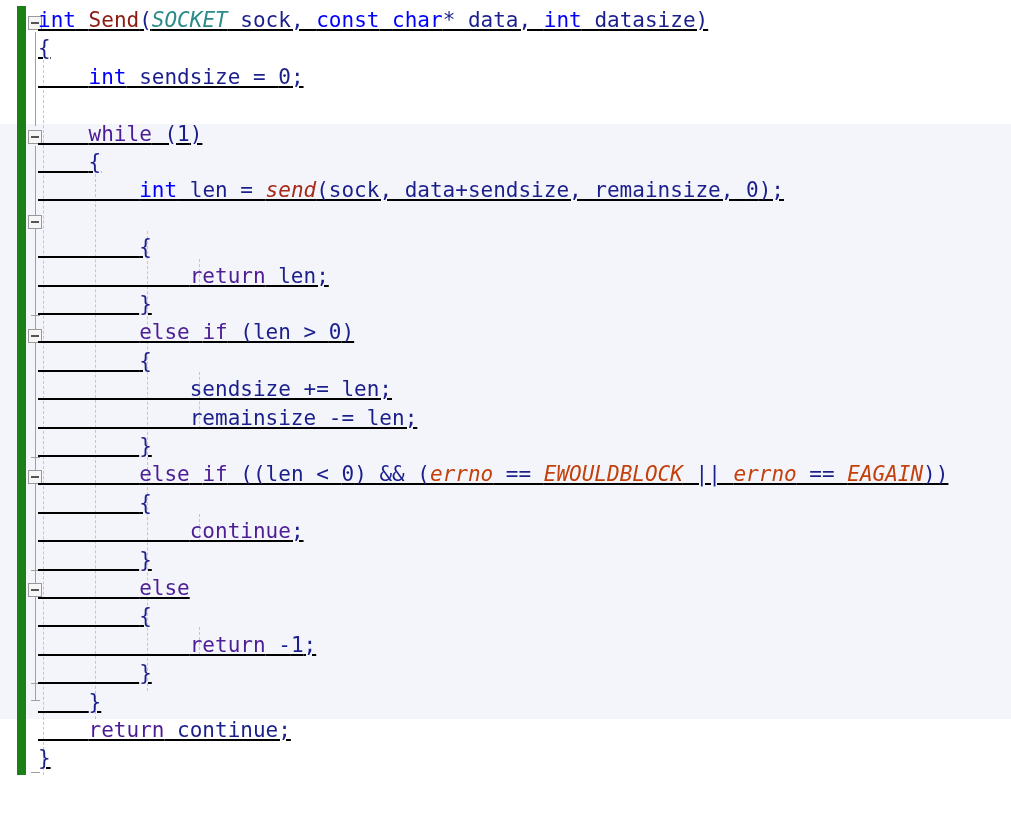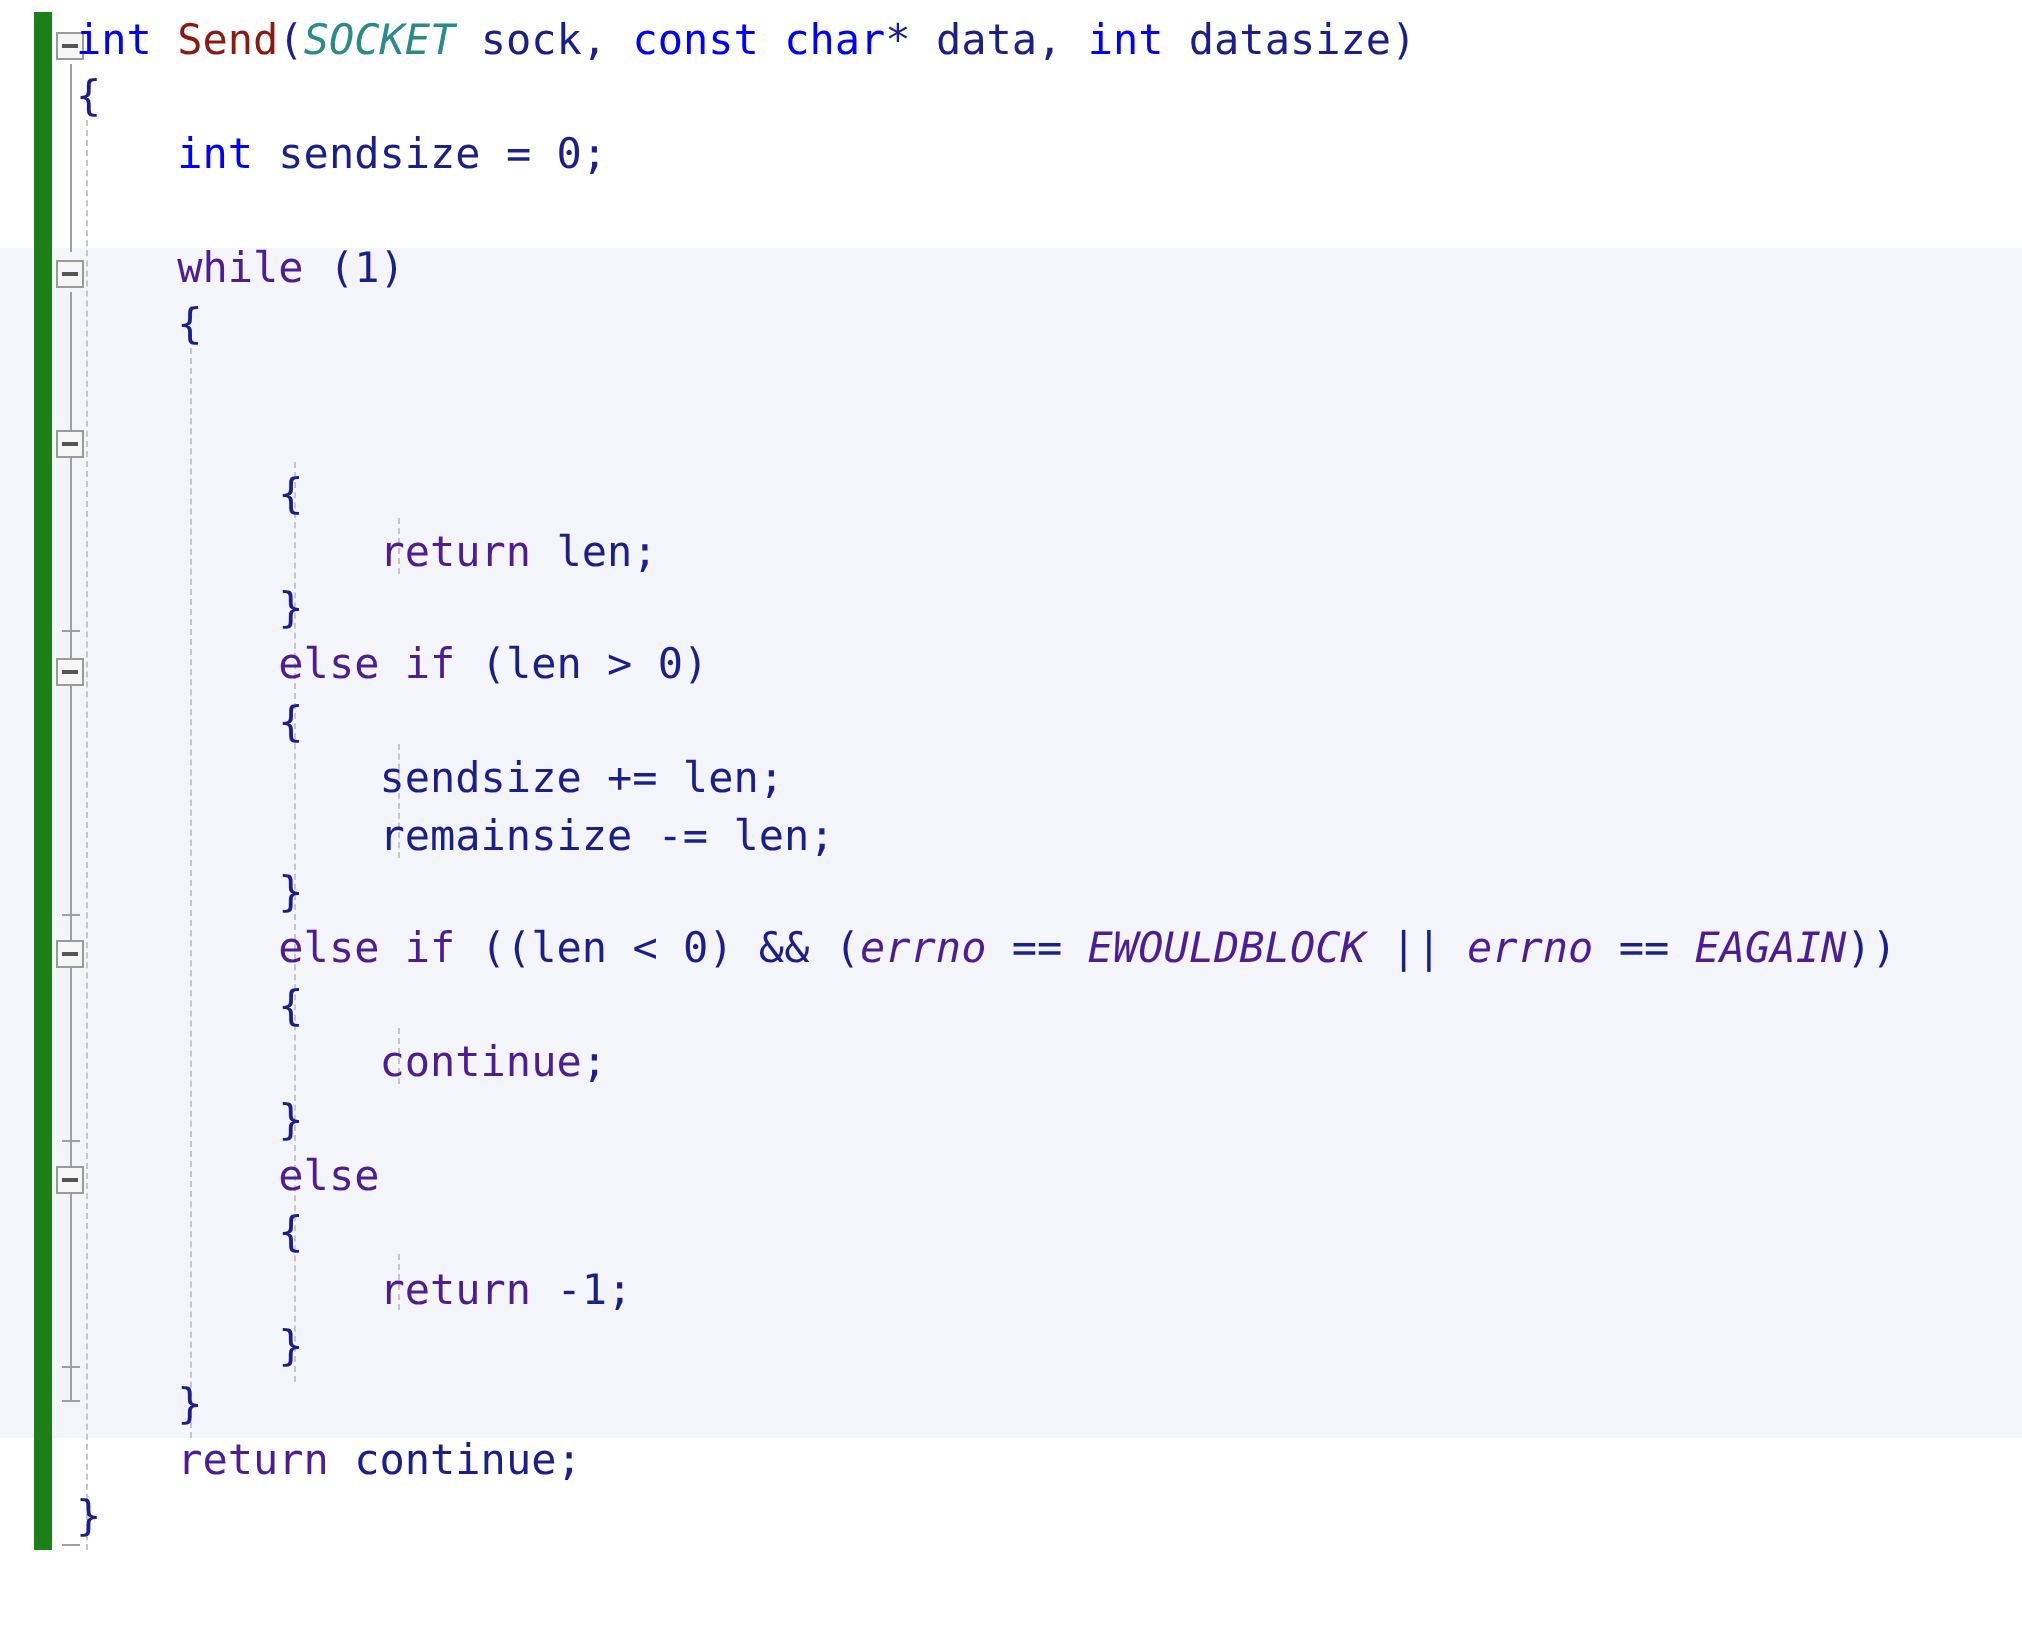--- a/index.html
+++ b/index.html
@@ -55,20 +55,21 @@
     font-size: 21px;
     line-height: 28.4px;
     font-family: "DejaVu Sans Mono", "Liberation Mono", monospace;
   }
 
   .code-text {
     position: absolute;
     left: 38px;
     top: 0;
     white-space: pre;
+    text-decoration: underline;
   }
 
   
   .fold-box {
     position: absolute;
     width: 14px;
     height: 14px;
     border: 1px solid #9a9a9a;
     background: #f6f6f6;
     box-sizing: border-box;
@@ -100,21 +101,21 @@
     width: 0;
     border-left: 1px dashed #c6c6c6;
   }
 
   
   .tok-keyword   { color: #0000ff; }
   .tok-control   { color: #4c1d95; }
   .tok-func-def  { color: #8b1a10; }
   .tok-func-call { color: #a52a1a; font-style: italic; }
   .tok-type      { color: #2b8a8a; font-style: italic; }
-  .tok-macro     { color: #4c1d95; font-style: italic; }
+  .tok-macro     { color: #c2410c; font-style: italic; }
   .tok-number    { color: #1b1f8c; }
   .tok-punct     { color: #1b1f8c; }
   .tok-brace     { color: #1b1f8c; }
   .tok-plain     { color: #1b1f8c; }
 </style>
 </head>
 <body>
 
 <div id="editor">
 
@@ -155,20 +156,21 @@
       <div class="fold-box" style="left: 28px; top: 470px; border-color: rgb(154, 154, 154);"></div>
       <div class="fold-box" style="left: 28px; top: 583px; border-color: rgb(154, 154, 154);"></div>
     </div>
 
   <div class="code-surface" id="code-surface">
       <div class="line" style="top: 6px;"><span class="code-text"><span class="tok-keyword">int</span><span class="tok-plain"> </span><span class="tok-func-def">Send</span><span class="tok-punct">(</span><span class="tok-type">SOCKET</span><span class="tok-plain"> sock, </span><span class="tok-keyword">const</span><span class="tok-plain"> </span><span class="tok-keyword">char</span><span class="tok-plain">* data, </span><span class="tok-keyword">int</span><span class="tok-plain"> datasize)</span></span></div>
       <div class="line" style="top: 34.4px;"><span class="code-text"><span class="tok-brace">{</span></span></div>
       <div class="line" style="top: 62.8px; text-align: right;"><span class="code-text"><span class="tok-plain">    </span><span class="tok-keyword">int</span><span class="tok-plain"> sendsize = </span><span class="tok-number">0</span><span class="tok-plain">;</span></span></div>
       <div class="line" style="top: 119.6px;"><span class="code-text"><span class="tok-plain">    </span><span class="tok-control">while</span><span class="tok-plain"> (</span><span class="tok-number">1</span><span class="tok-plain">)</span></span></div>
       <div class="line" style="top: 148px;"><span class="code-text"><span class="tok-plain">    </span><span class="tok-brace">{</span></span></div>
+      <div class="line" style="top: 176.4px;"><span class="code-text"><span class="tok-plain">        </span><span class="tok-keyword">int</span><span class="tok-plain"> len = </span><span class="tok-func-call">send</span><span class="tok-plain">(sock, data+sendsize, remainsize, </span><span class="tok-number">0</span><span class="tok-plain">);</span></span></div>
       <div class="line" style="top: 233.2px;"><span class="code-text"><span class="tok-plain">        </span><span class="tok-brace">{</span></span></div>
       <div class="line" style="top: 261.6px;"><span class="code-text"><span class="tok-plain">            </span><span class="tok-control">return</span><span class="tok-plain"> len;</span></span></div>
       <div class="line" style="top: 290px;"><span class="code-text"><span class="tok-plain">        </span><span class="tok-brace">}</span></span></div>
       <div class="line" style="top: 318.4px;"><span class="code-text"><span class="tok-plain">        </span><span class="tok-control">else</span><span class="tok-plain"> </span><span class="tok-control">if</span><span class="tok-plain"> (len &gt; </span><span class="tok-number">0</span><span class="tok-plain">)</span></span></div>
       <div class="line" style="top: 346.8px;"><span class="code-text"><span class="tok-plain">        </span><span class="tok-brace">{</span></span></div>
       <div class="line" style="top: 375.2px;"><span class="code-text"><span class="tok-plain">            sendsize += len;</span></span></div>
       <div class="line" style="top: 403.6px; padding-left: 26px;"><span class="code-text"><span class="tok-plain">            remainsize -= len;</span></span></div>
       <div class="line" style="top: 432px;"><span class="code-text"><span class="tok-plain">        </span><span class="tok-brace">}</span></span></div>
       <div class="line" style="top: 460.4px;"><span class="code-text"><span class="tok-plain">        </span><span class="tok-control">else</span><span class="tok-plain"> </span><span class="tok-control">if</span><span class="tok-plain"> ((len &lt; </span><span class="tok-number">0</span><span class="tok-plain">) &amp;&amp; (</span><span class="tok-macro">errno</span><span class="tok-plain"> == </span><span class="tok-macro">EWOULDBLOCK</span><span class="tok-plain"> || </span><span class="tok-macro">errno</span><span class="tok-plain"> == </span><span class="tok-macro">EAGAIN</span><span class="tok-plain">))</span></span></div>
       <div class="line" style="top: 488.8px;"><span class="code-text"><span class="tok-plain">        </span><span class="tok-brace">{</span></span></div>

